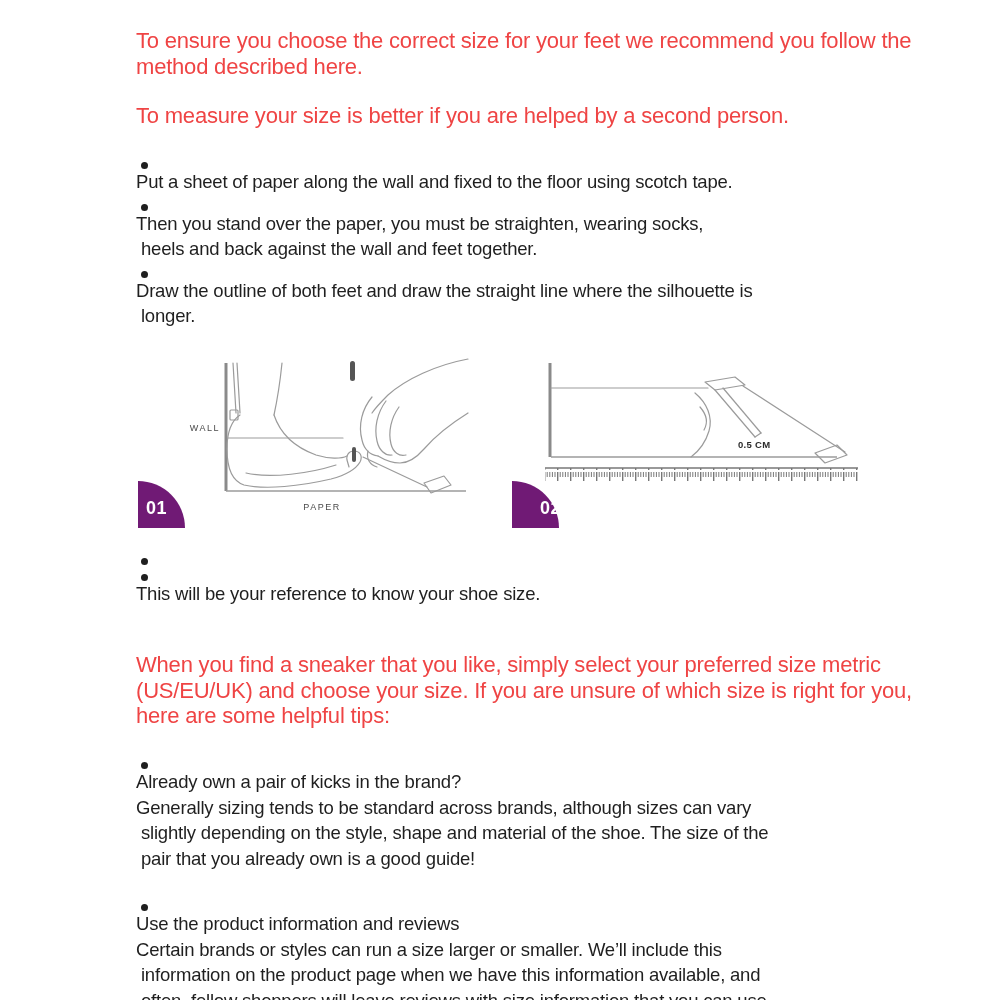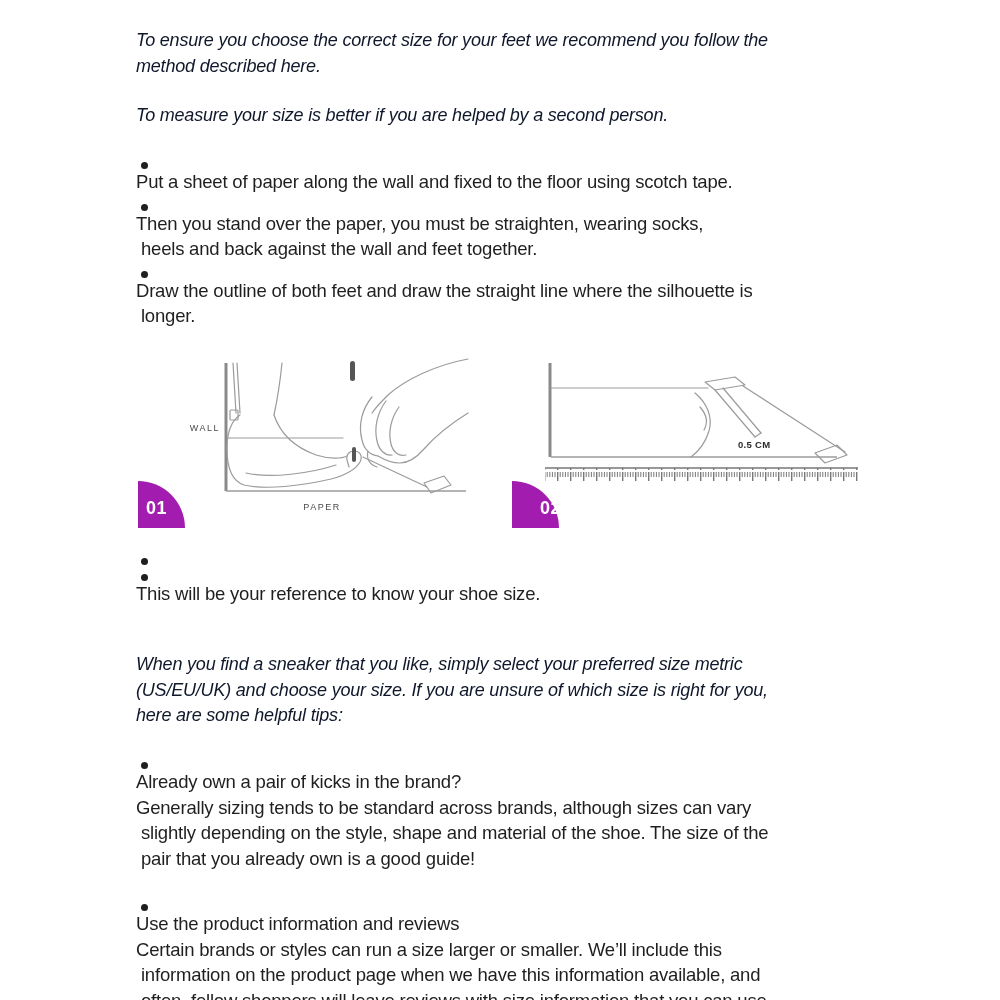--- a/index.html
+++ b/index.html
@@ -1,42 +1,42 @@
 <!DOCTYPE html>
 <html><head>
 <meta charset="utf-8">
 <style>
   * { margin:0; padding:0; box-sizing:border-box; }
   html,body { width:1000px; height:1000px; background:#ffffff; overflow:hidden; }
   body { position:relative; font-family:"Liberation Sans", sans-serif; color:#1f1f1f; }
 
   .txt {
     position:absolute; left:136px; width:830px;
-    font-size:18px; line-height:25.5px; letter-spacing:-0.2px;
-    white-space:pre-wrap; color:#0f172a;font-style:italic;
+    font-size:22px; line-height:25.5px; letter-spacing:-0.2px;
+    white-space:pre-wrap; color:#ef4444;
   }
   .list { position:absolute; left:136px; width:840px; list-style:none; }
   .list li { display:flex; align-items:flex-start;flex-direction:column; }
   .dot {
     width:7px; height:7px; border-radius:50%; background:#1f1f1f;
     margin:9px 26px 0 5px; flex:none;
   }
   .li-text {
     font-size:18.5px; line-height:25.5px; letter-spacing:-0.2px;
     white-space:pre-wrap; color:#1f1f1f;
   }
   .tips li + li { margin-top:24px; }
 
   .fig { position:absolute; top:355px; }
   #fig1 { left:136px; }
   #fig2 { left:505px; }
 
   .badge {
     position:absolute; top:481px; width:47px; height:47px;
-    background:#a21caf; border-radius:0 100% 0 0;
+    background:#701a75; border-radius:0 100% 0 0;
     display:flex; align-items:flex-end; justify-content:flex-start;
     padding:0 0 9px 8px;
     color:#ffffff; font-weight:bold; font-size:18px; letter-spacing:0.5px;
   }
   #badge1 { left:138px; }
   #badge2 { left:512px;padding-left:28px; }
 
   .sketch { fill:none; stroke:#9b9b9b; stroke-width:1.2; stroke-linecap:round; stroke-linejoin:round; }
   .thick  { stroke:#8a8a8a; stroke-width:3; }
   .floor  { stroke:#9b9b9b; stroke-width:1.6; }

